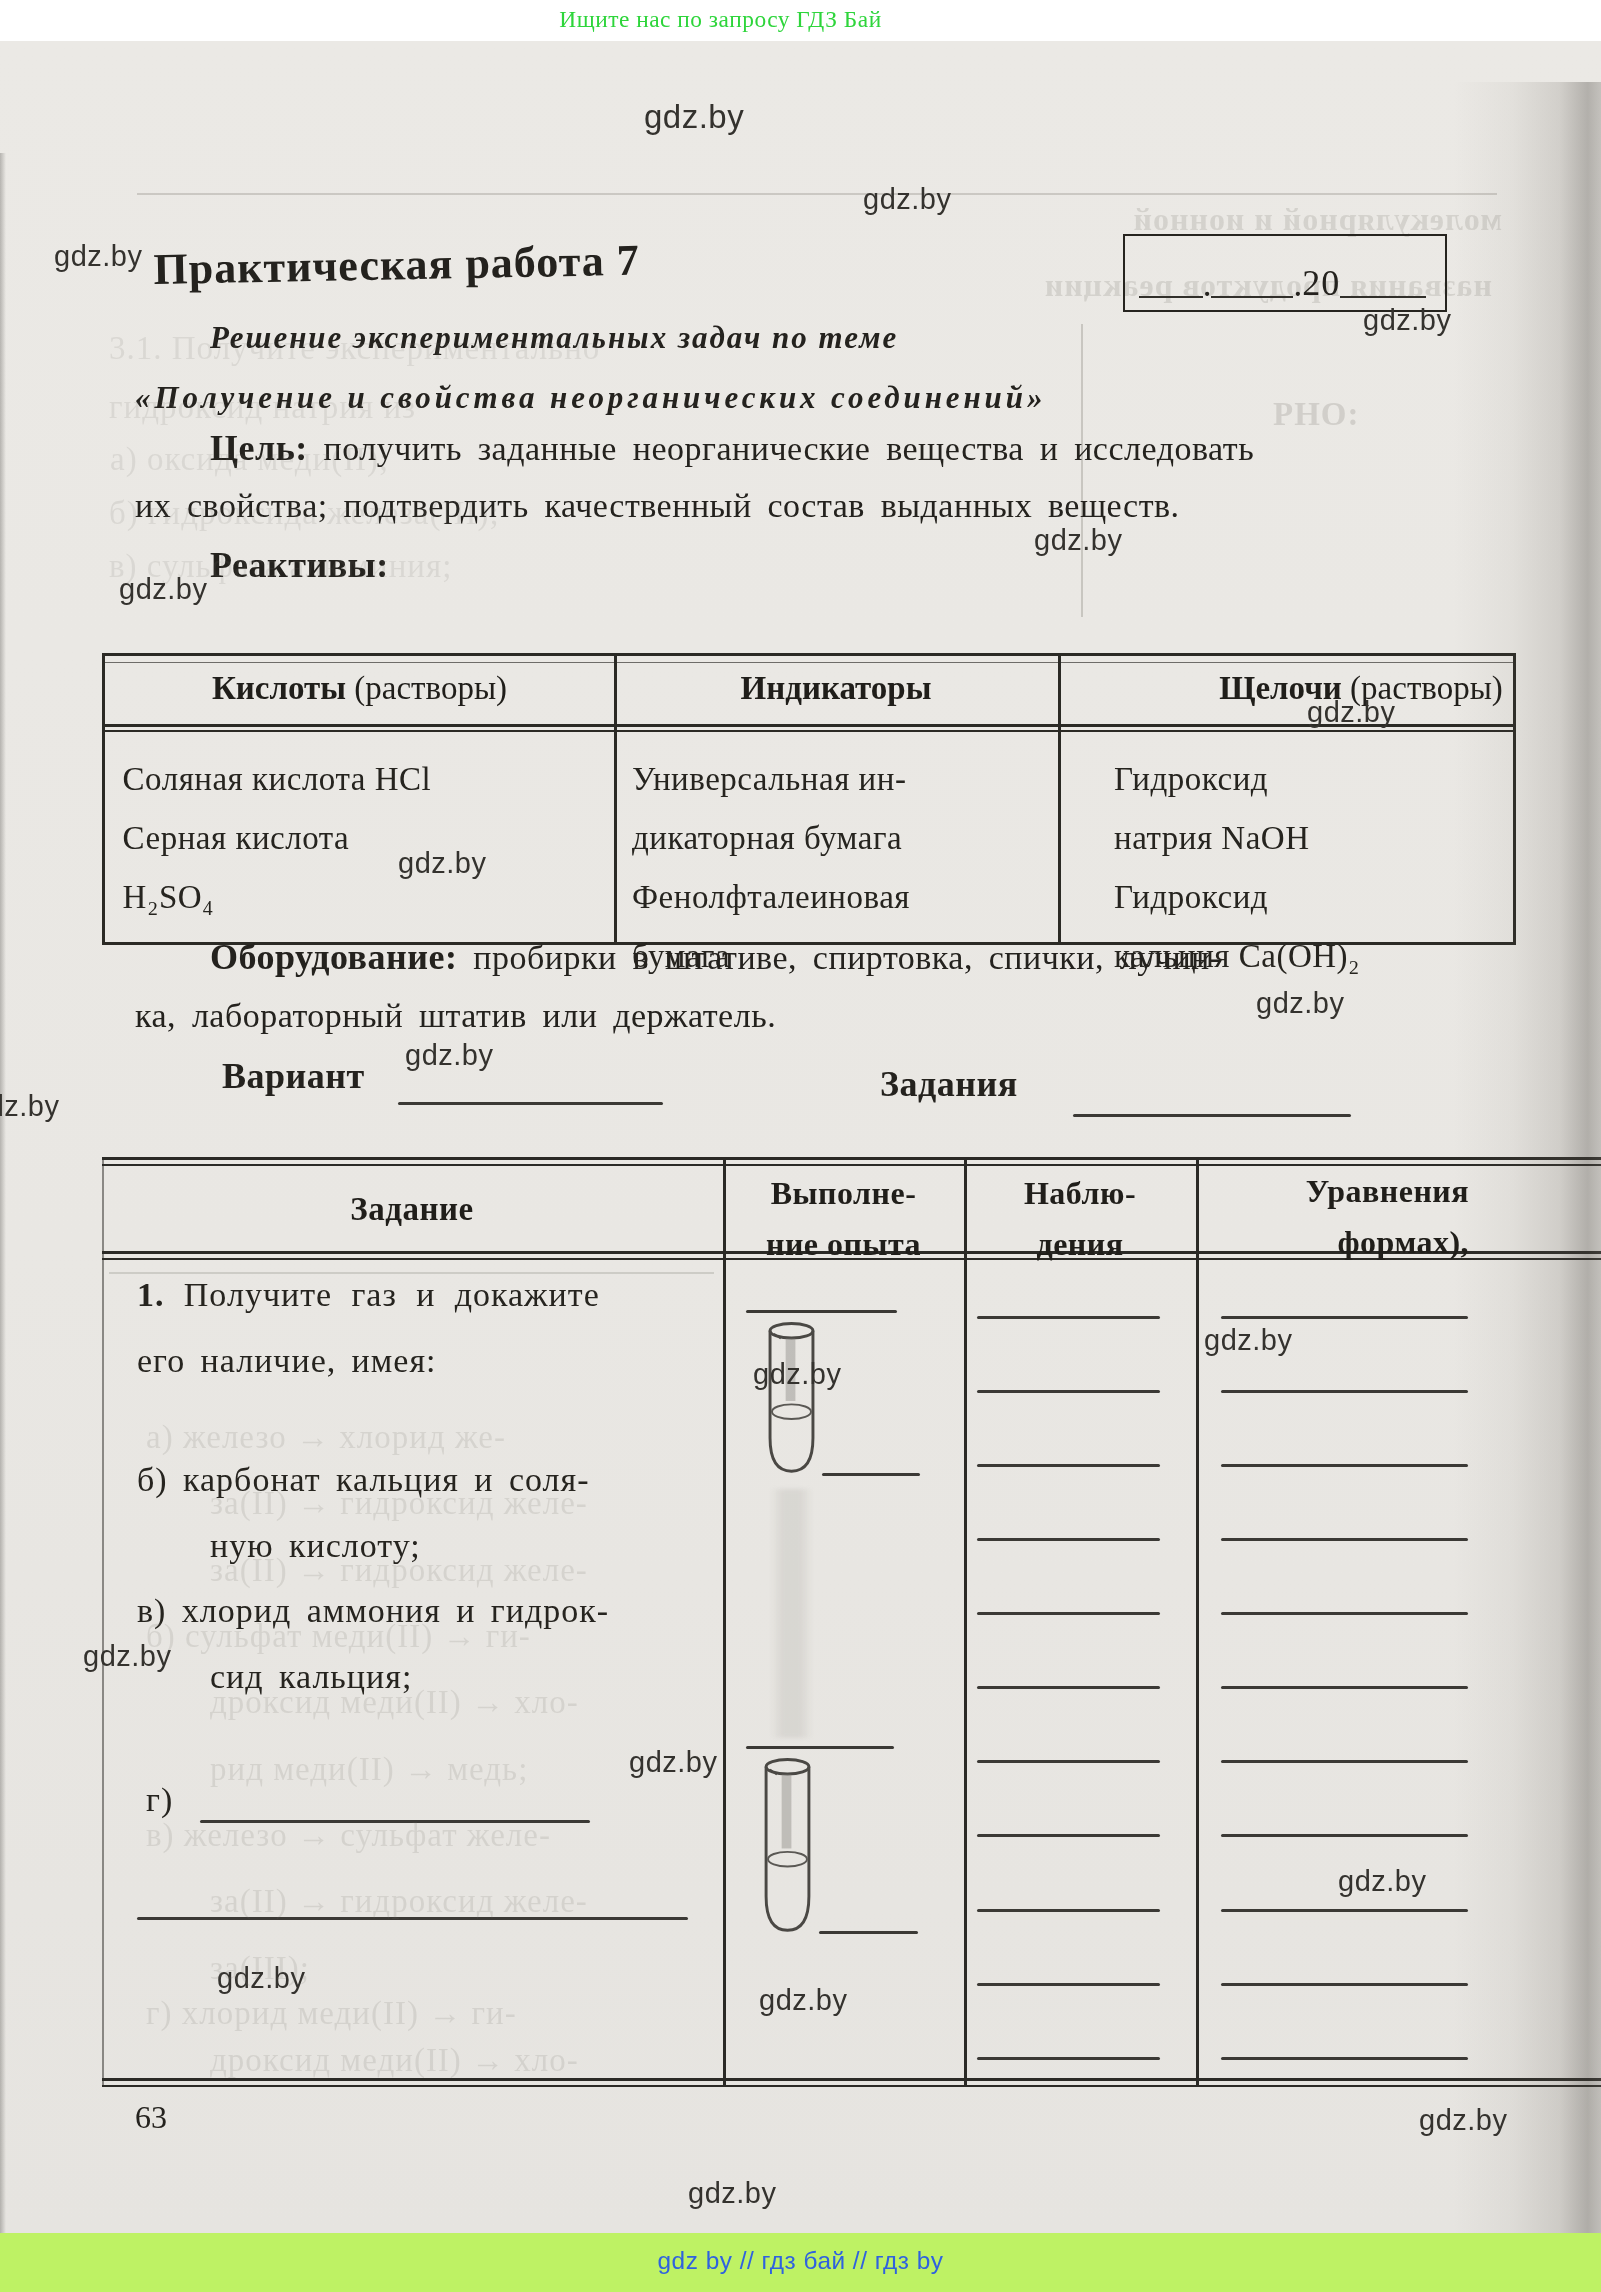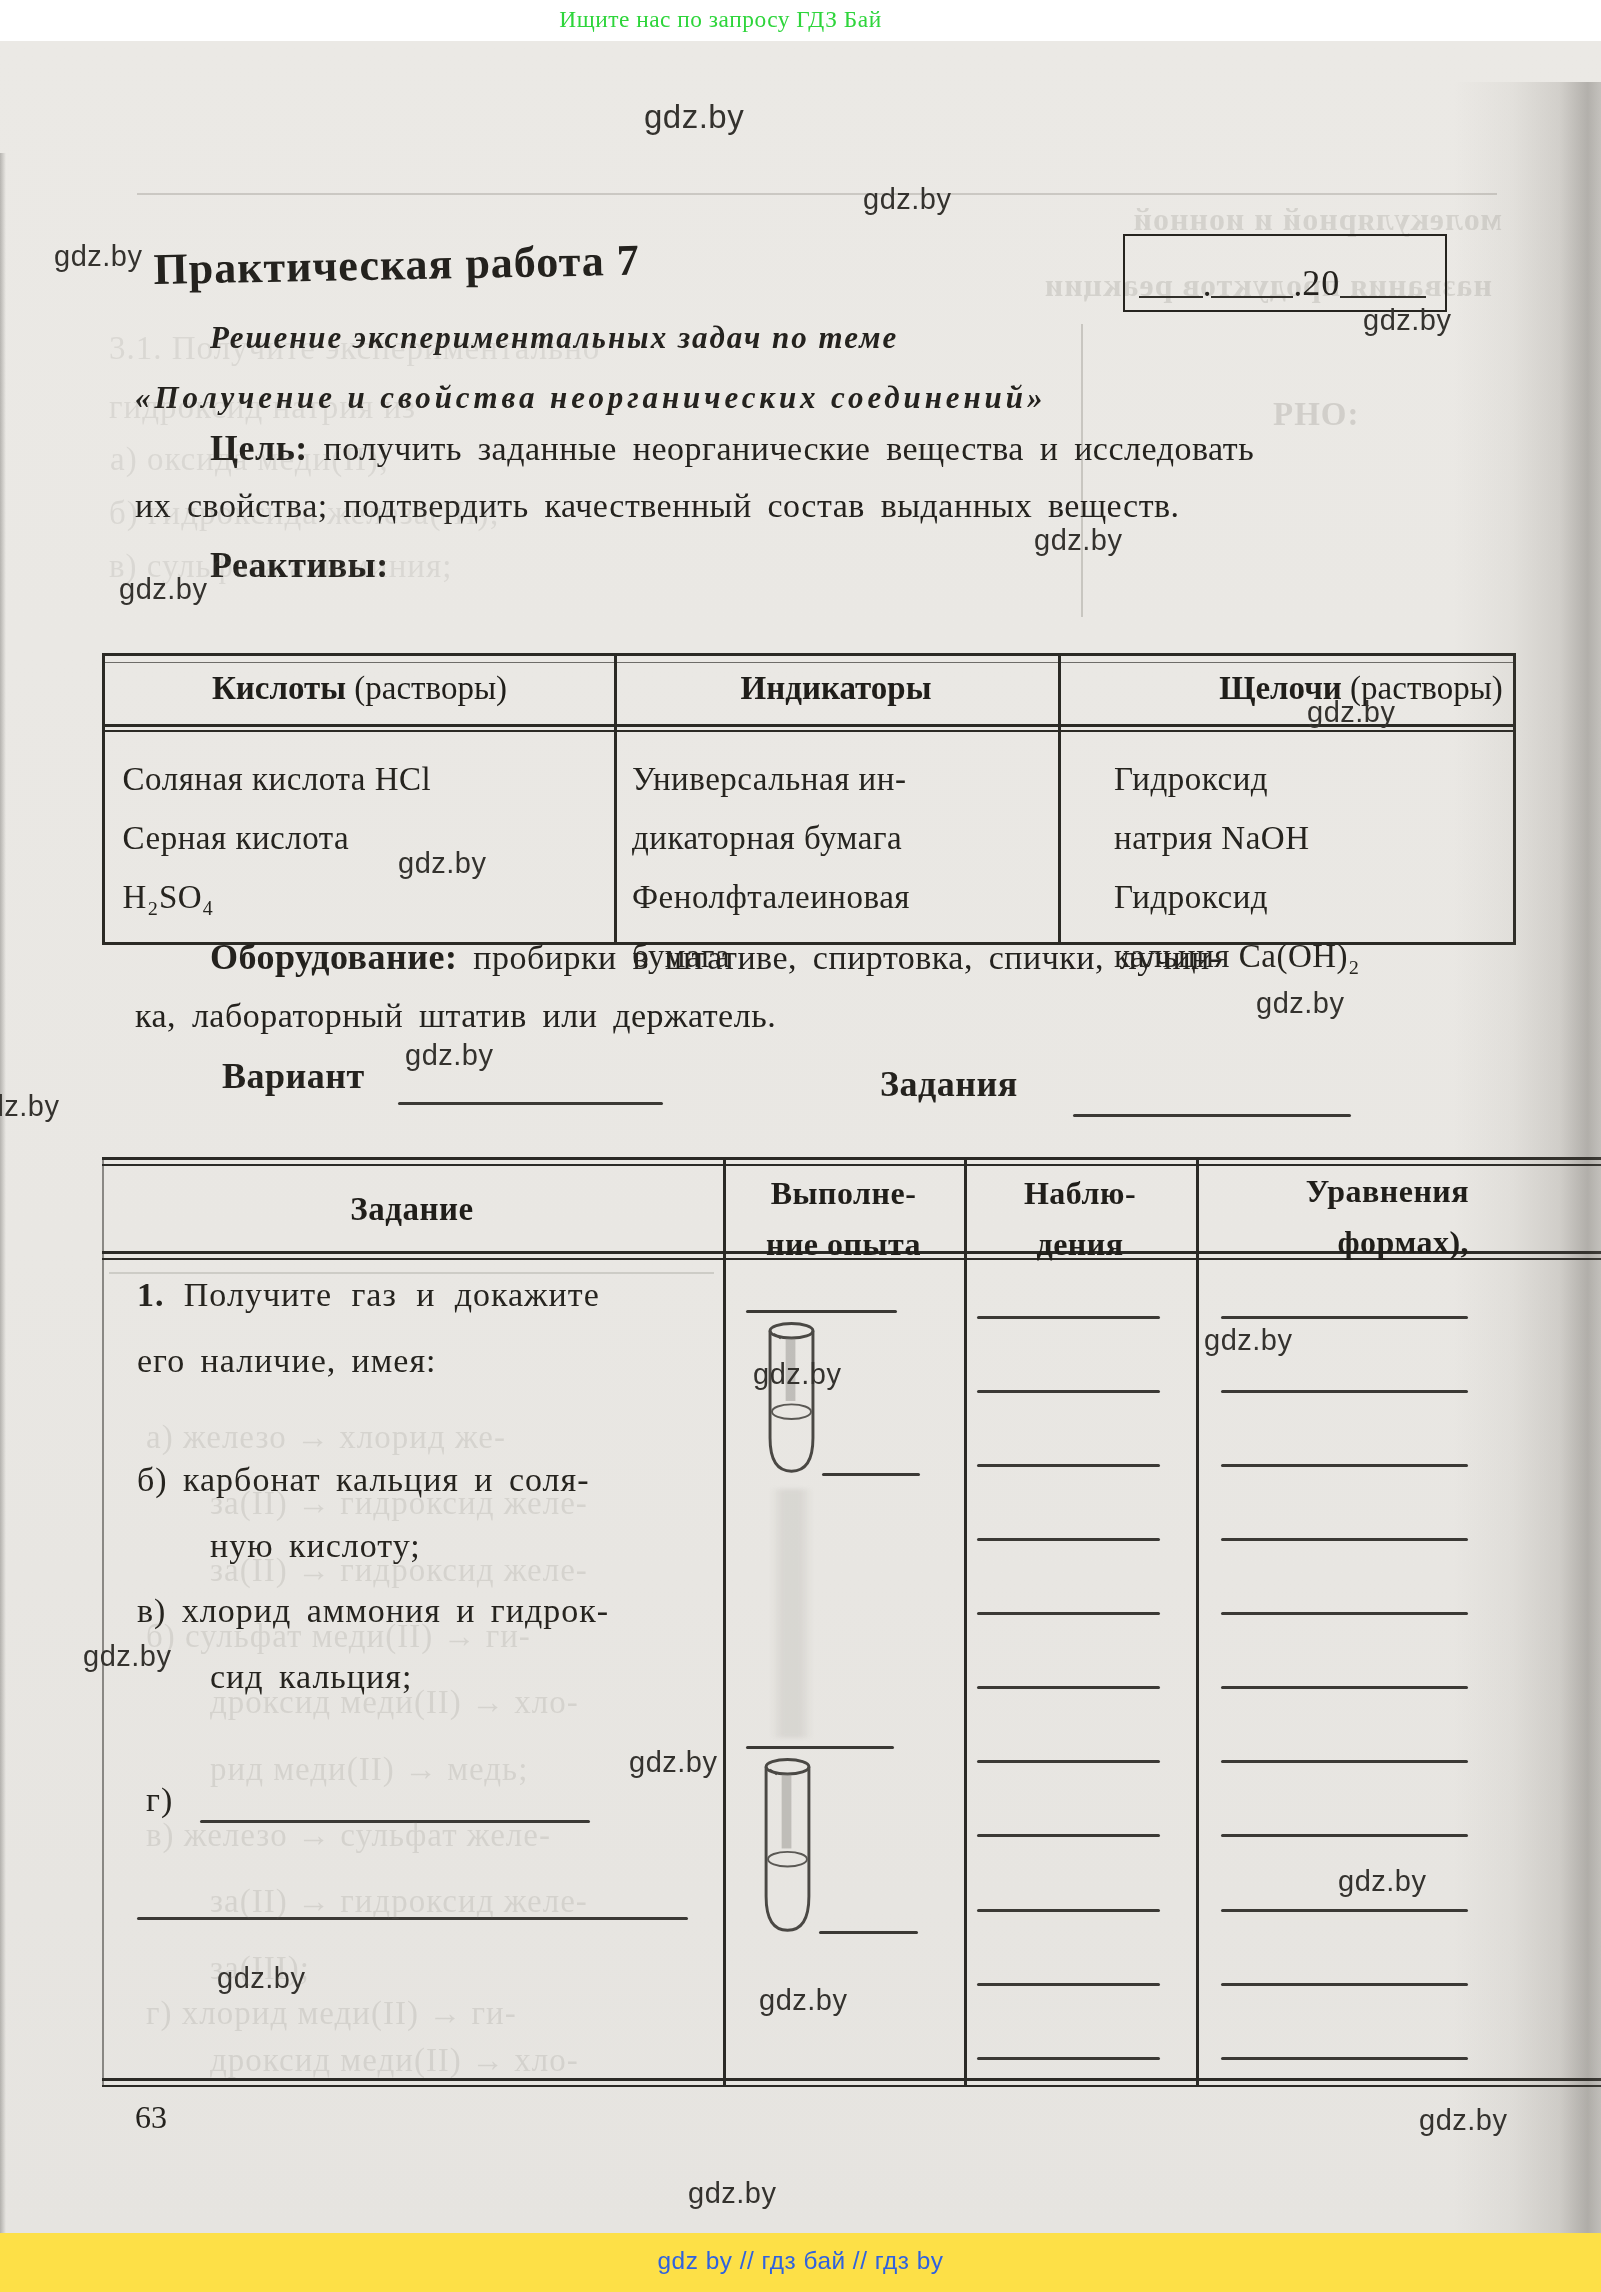--- a/index.html
+++ b/index.html
@@ -4,21 +4,21 @@
 <style>
   html,body{margin:0;padding:0;background:#fff;}
   #screen{position:relative;width:1601px;height:2293px;overflow:hidden;background:#ffffff;
           font-family:"Liberation Serif","DejaVu Serif",serif;}
   .abs{position:absolute;}
   .ink{color:#24221e;}
   .sans{font-family:"Liberation Sans","DejaVu Sans",sans-serif;}
   #top-banner{left:0;top:0;width:1441px;height:41px;background:#ffffff;text-align:center;}
   #top-banner span{display:inline-block;margin-top:5.9px;font-size:23.4px;color:#2ed53b;letter-spacing:0.5px;}
   #paper{left:0;top:41px;width:1601px;height:2192px;background:linear-gradient(180deg,#ebe9e5 0%,#e9e7e3 55%,#e6e4e0 100%);}
-  #footer-band{left:0;top:2233px;width:1601px;height:59px;background:#fde047;text-align:center;}
+  #footer-band{left:0;top:2233px;width:1601px;height:59px;background:#bef264;text-align:center;}
   #footer-band .links{display:inline-block;margin-top:13.7px;font-size:24.4px;color:#2f62df;letter-spacing:0.5px;}
   .wm{position:absolute;font-family:"Liberation Sans","DejaVu Sans",sans-serif;font-size:29px;color:#34322e;letter-spacing:0.5px;white-space:nowrap;}
   .rule{position:absolute;background:#3b3935;height:2.9px;border-radius:2px;}
   .border{position:absolute;background:#2b2a26;}
   .bleed{position:absolute;color:#6f6c64;opacity:0.15;filter:blur(0.4px);white-space:nowrap;
          font-family:"Liberation Serif","DejaVu Serif",serif;font-size:33px;letter-spacing:1px;}
   .mirror{transform:scaleX(-1);font-weight:bold;opacity:0.2;color:#7b786f;}
   .b{font-weight:bold;}
   .title{font-size:44px;font-weight:bold;letter-spacing:1px;transform:rotate(-1.1deg);transform-origin:left bottom;white-space:nowrap;}
   .subtitle{font-size:31px;font-weight:bold;font-style:italic;white-space:nowrap;}

